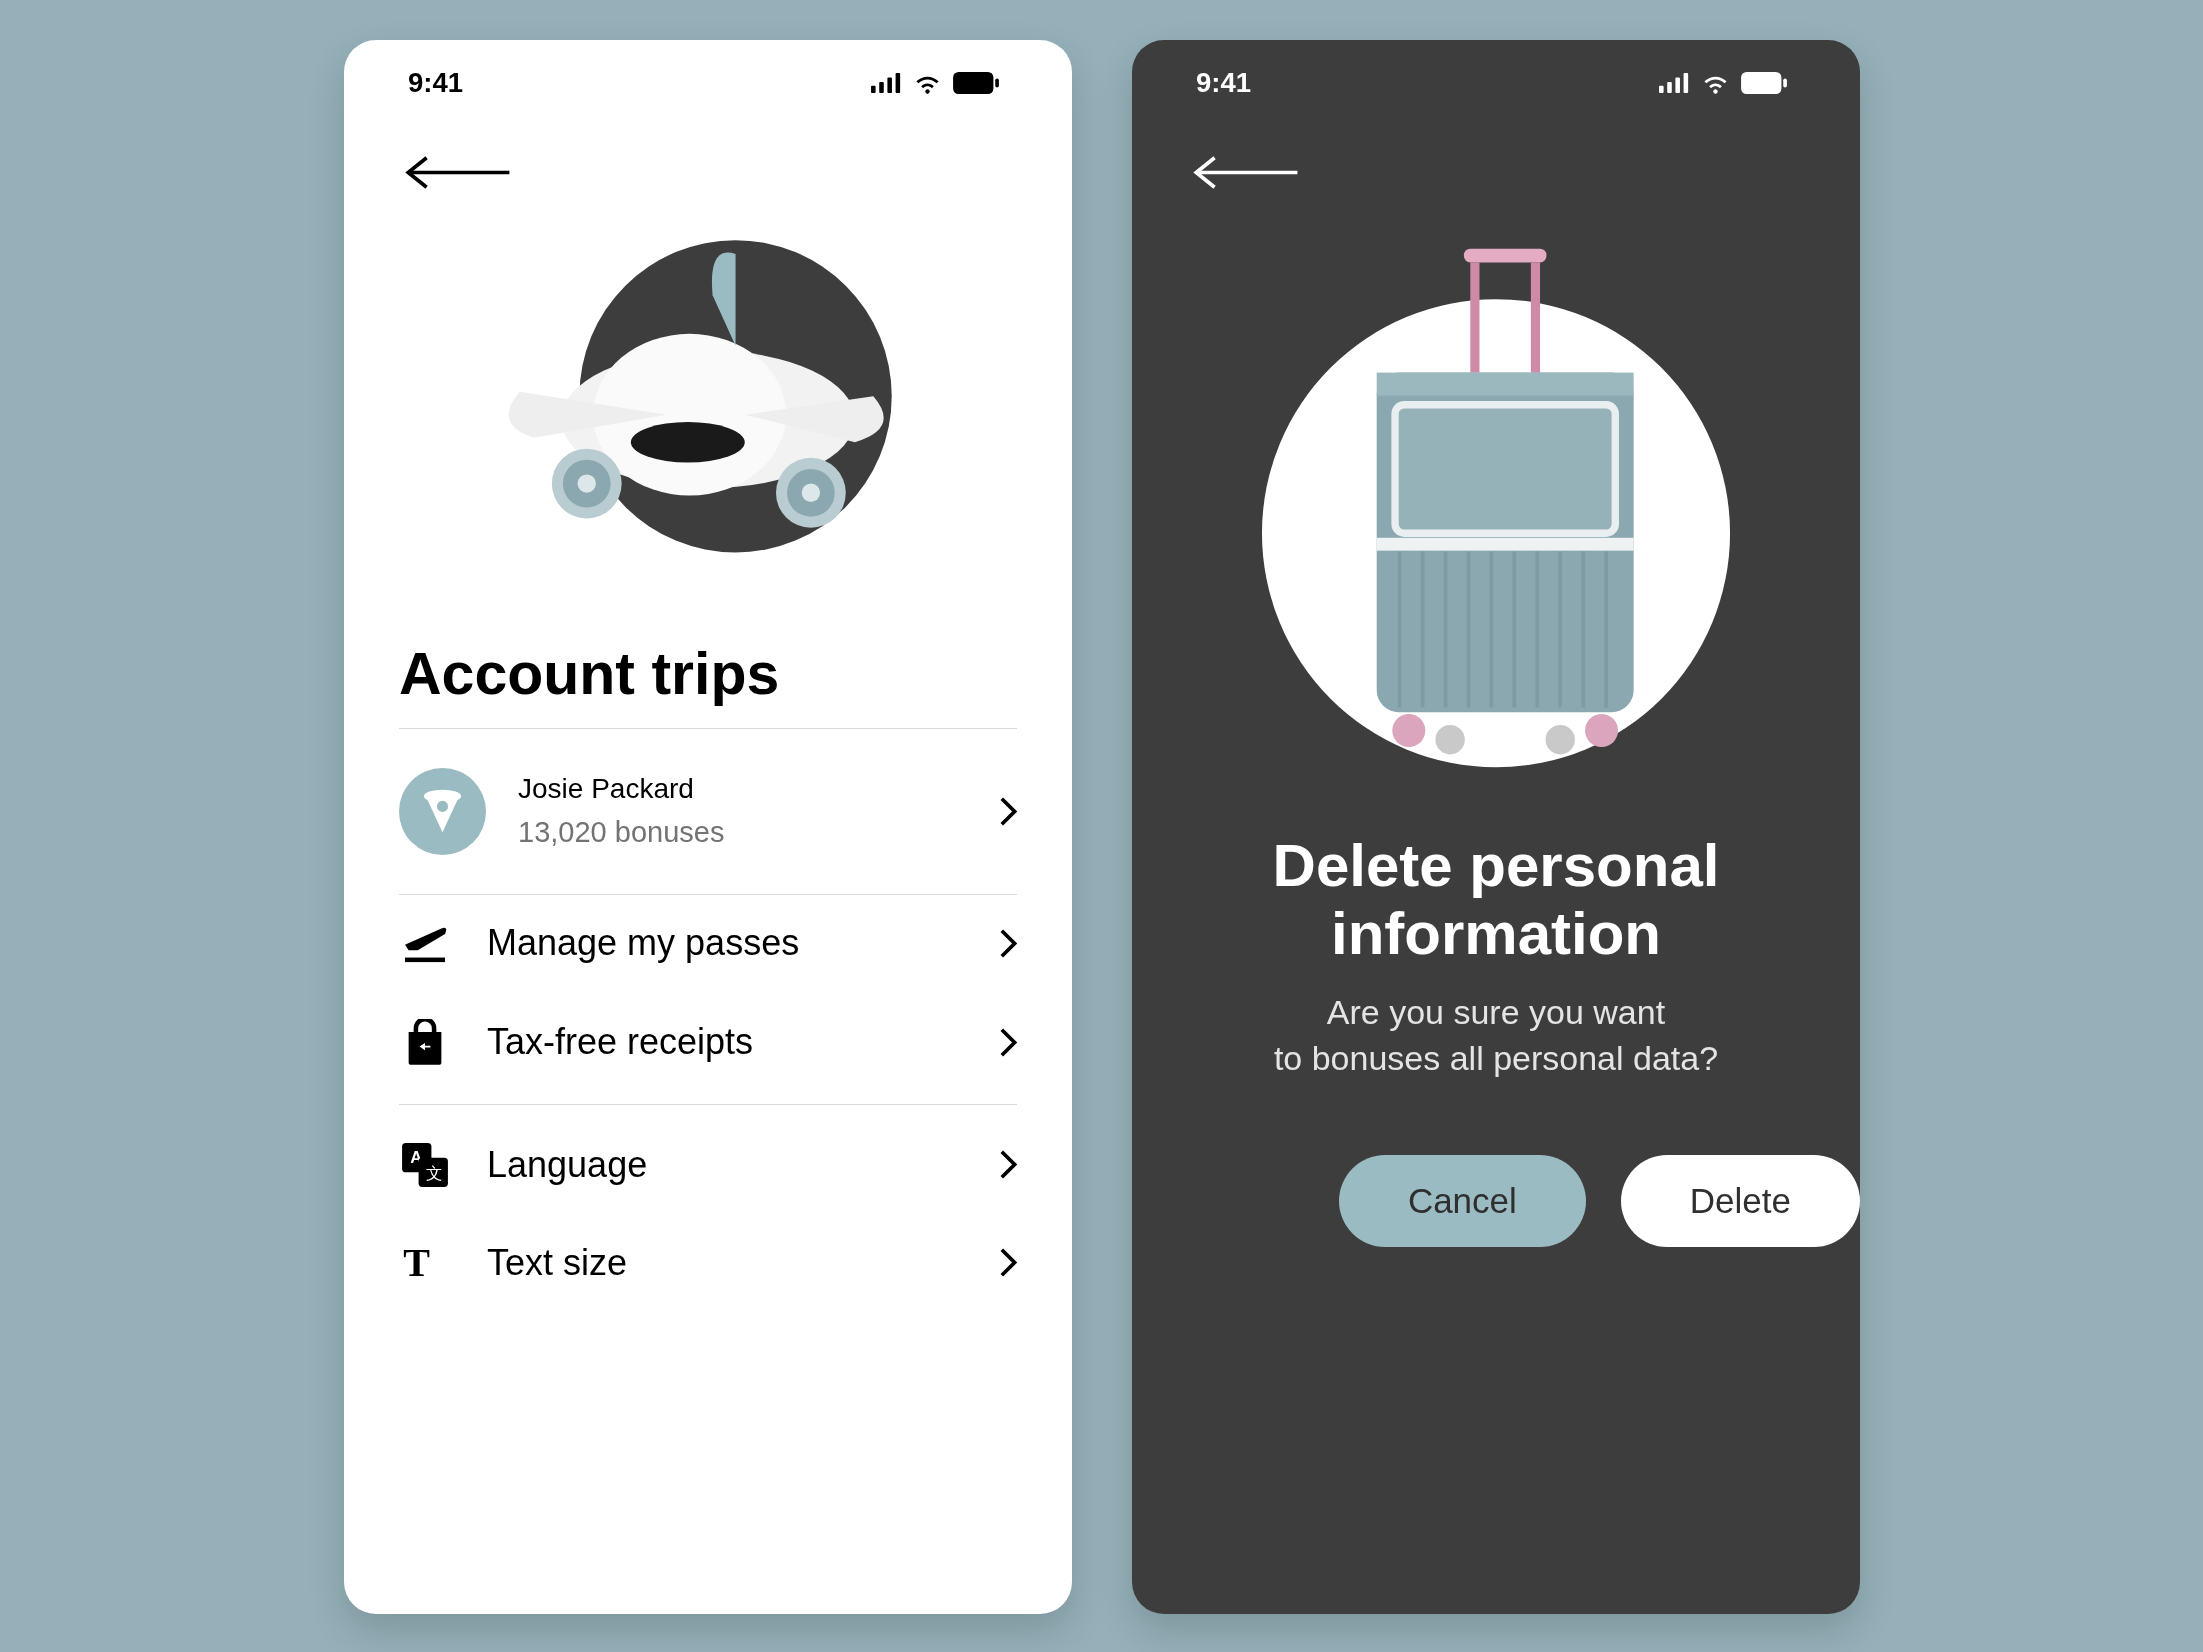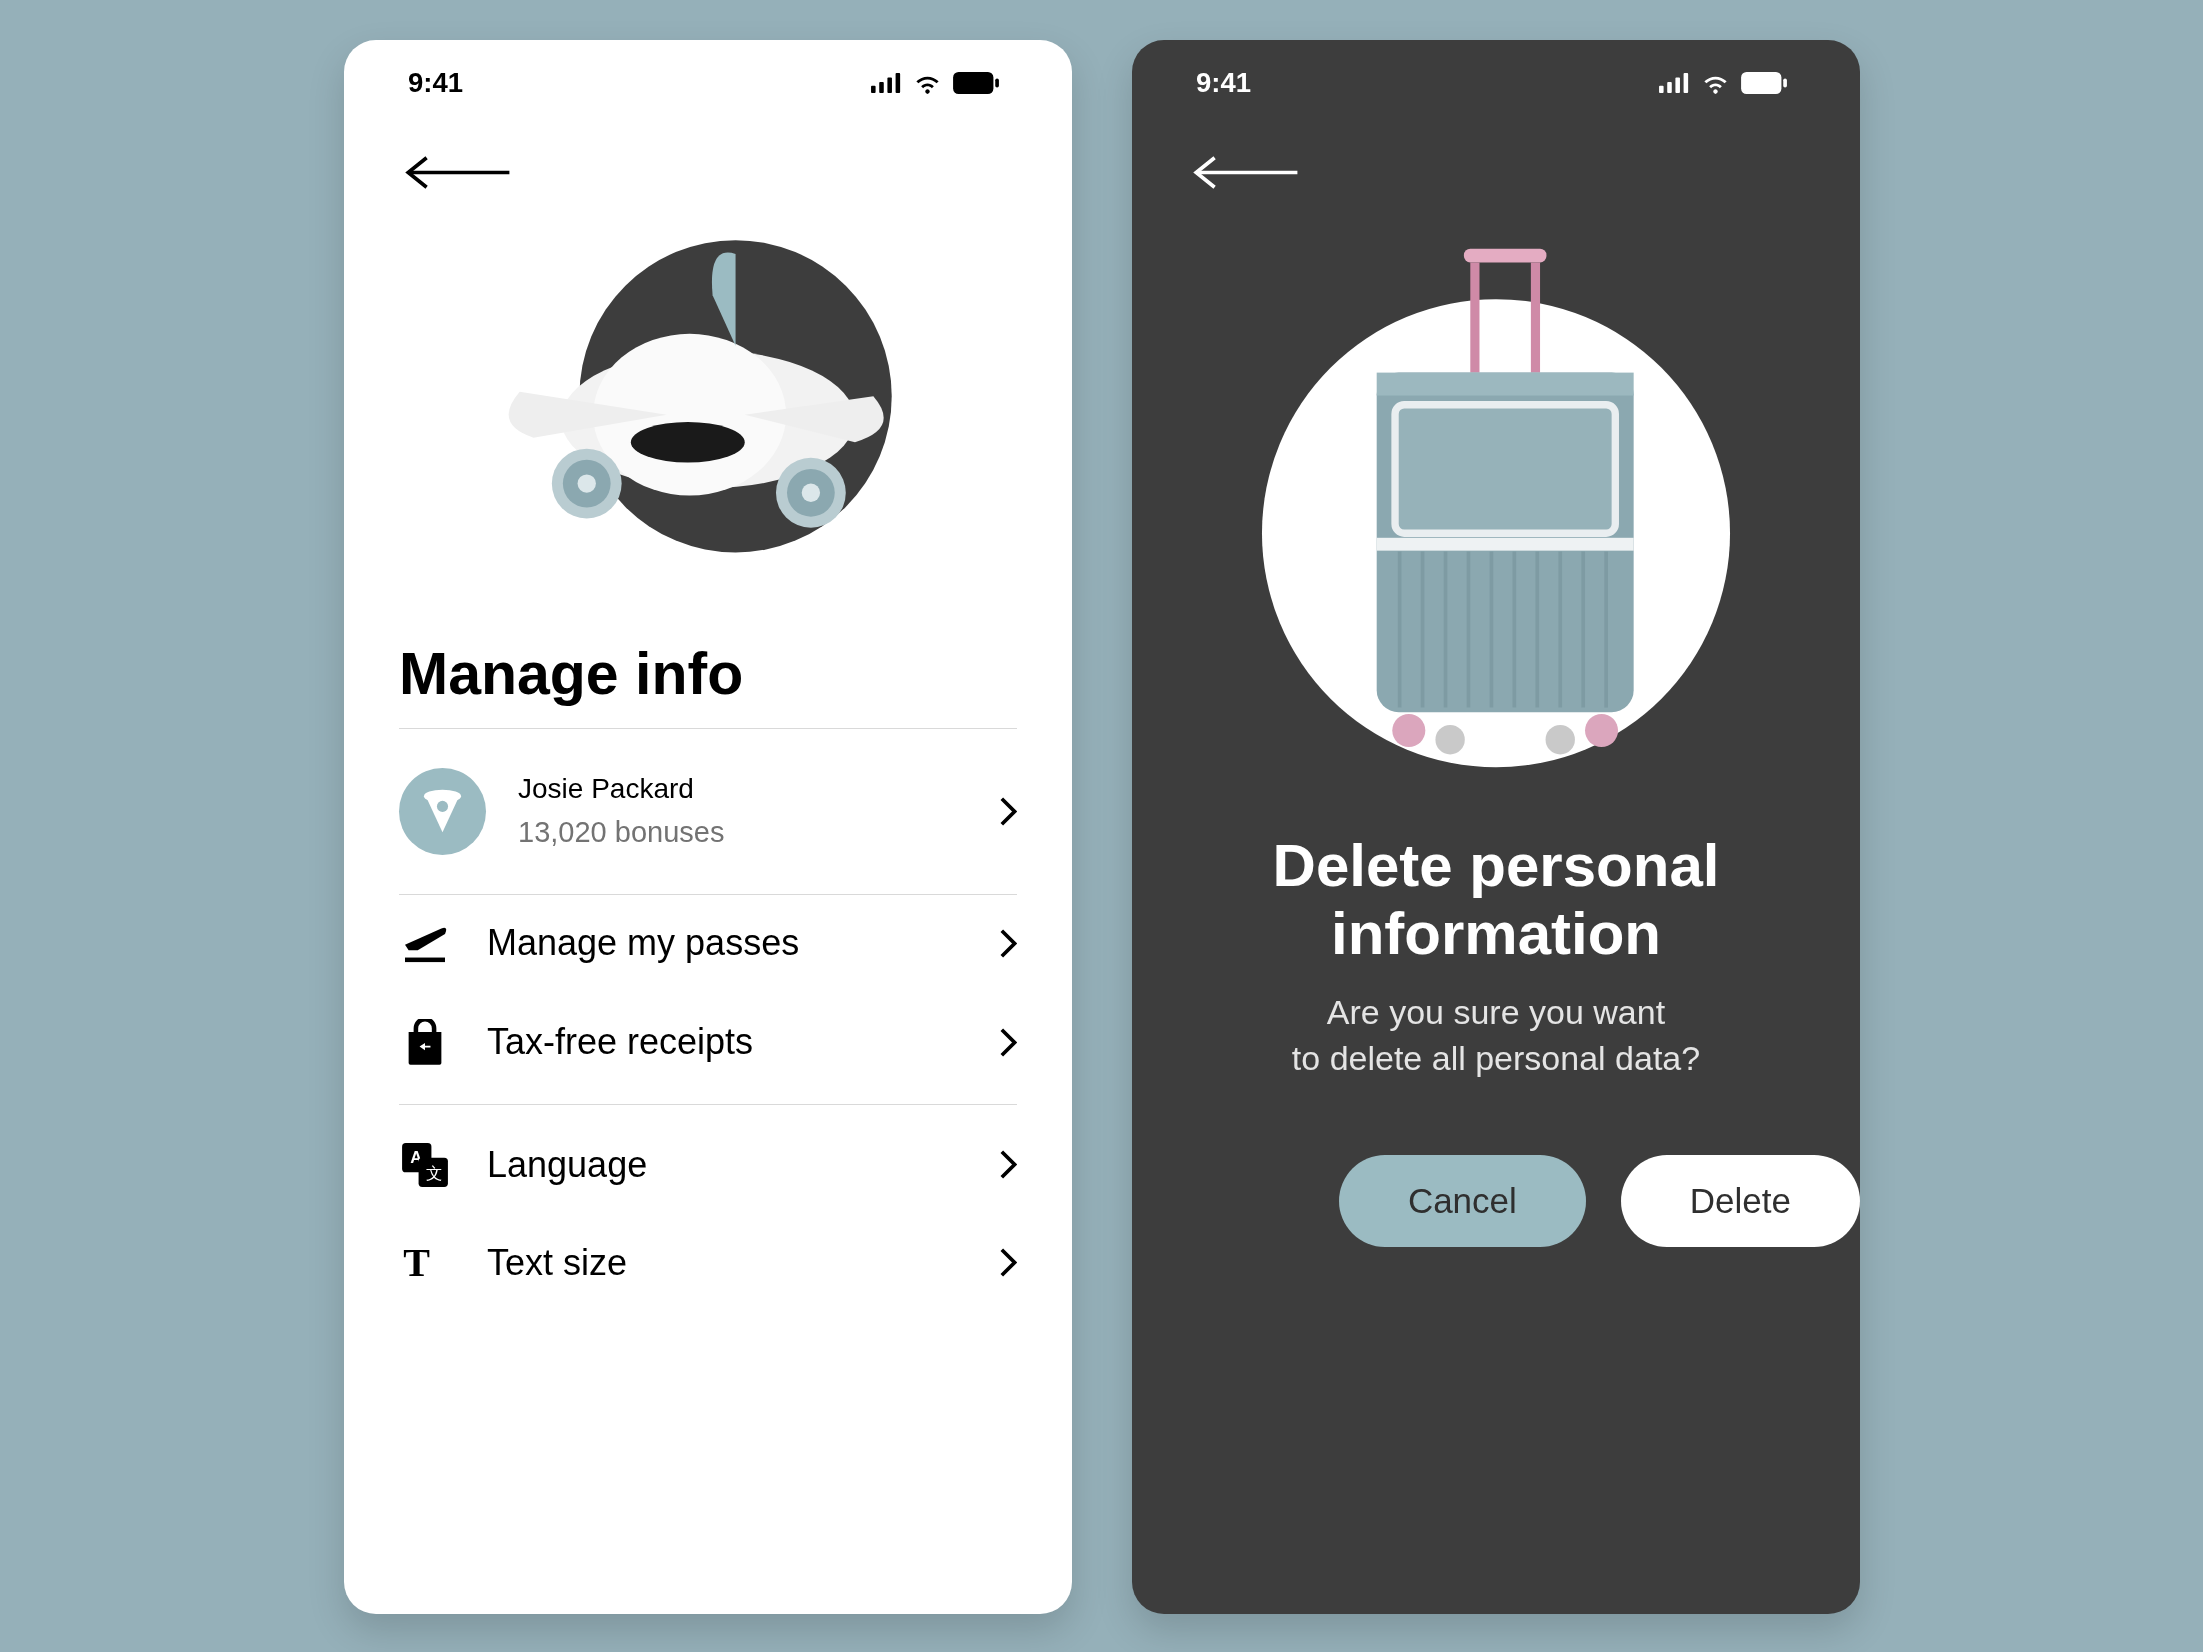--- a/index.html
+++ b/index.html
@@ -102,21 +102,21 @@
         <circle cx="128" cy="300" r="10" fill="#dce7ea"></circle>
       </g>
       <g>
         <circle cx="372" cy="310" r="38" fill="#b9ccd1"></circle>
         <circle cx="372" cy="310" r="26" fill="#8ba8b0"></circle>
         <circle cx="372" cy="310" r="10" fill="#dce7ea"></circle>
       </g>
     </svg>
   </div>
 
-  <h1 class="title1">Manage info</h1>
+  <h1 class="title1">Account trips</h1>
   <div class="divider"></div>
 
   <div class="profile">
     <div class="avatar">
       <svg width="51" height="51" viewBox="0 0 55 55">
         <ellipse cx="27.5" cy="11" rx="20" ry="7" fill="#fff"></ellipse>
         <path d="M10 12 L27.5 50 L45 12 Z" fill="#fff"></path>
         <circle cx="27.5" cy="22" r="6" fill="#9bbbc2"></circle>
       </svg>
     </div>
@@ -244,21 +244,21 @@
       <circle cx="350" cy="575" r="16" fill="#c9c9c9"></circle>
     </svg>
   </div>
 
   <div class="dtitle">
     <span>Delete personal</span><br>
     <span>information</span>
   </div>
   <div class="dsub">
     <span>Are you sure you want</span><br>
-    <span>to delete all personal data?</span>
+    <span>to bonuses all personal data?</span>
   </div>
 
   <div class="btns">
     <button class="btn btn-cancel">Cancel</button>
     <button class="btn btn-delete">Delete</button>
   </div>
 </div>
 
 
 </body></html>

